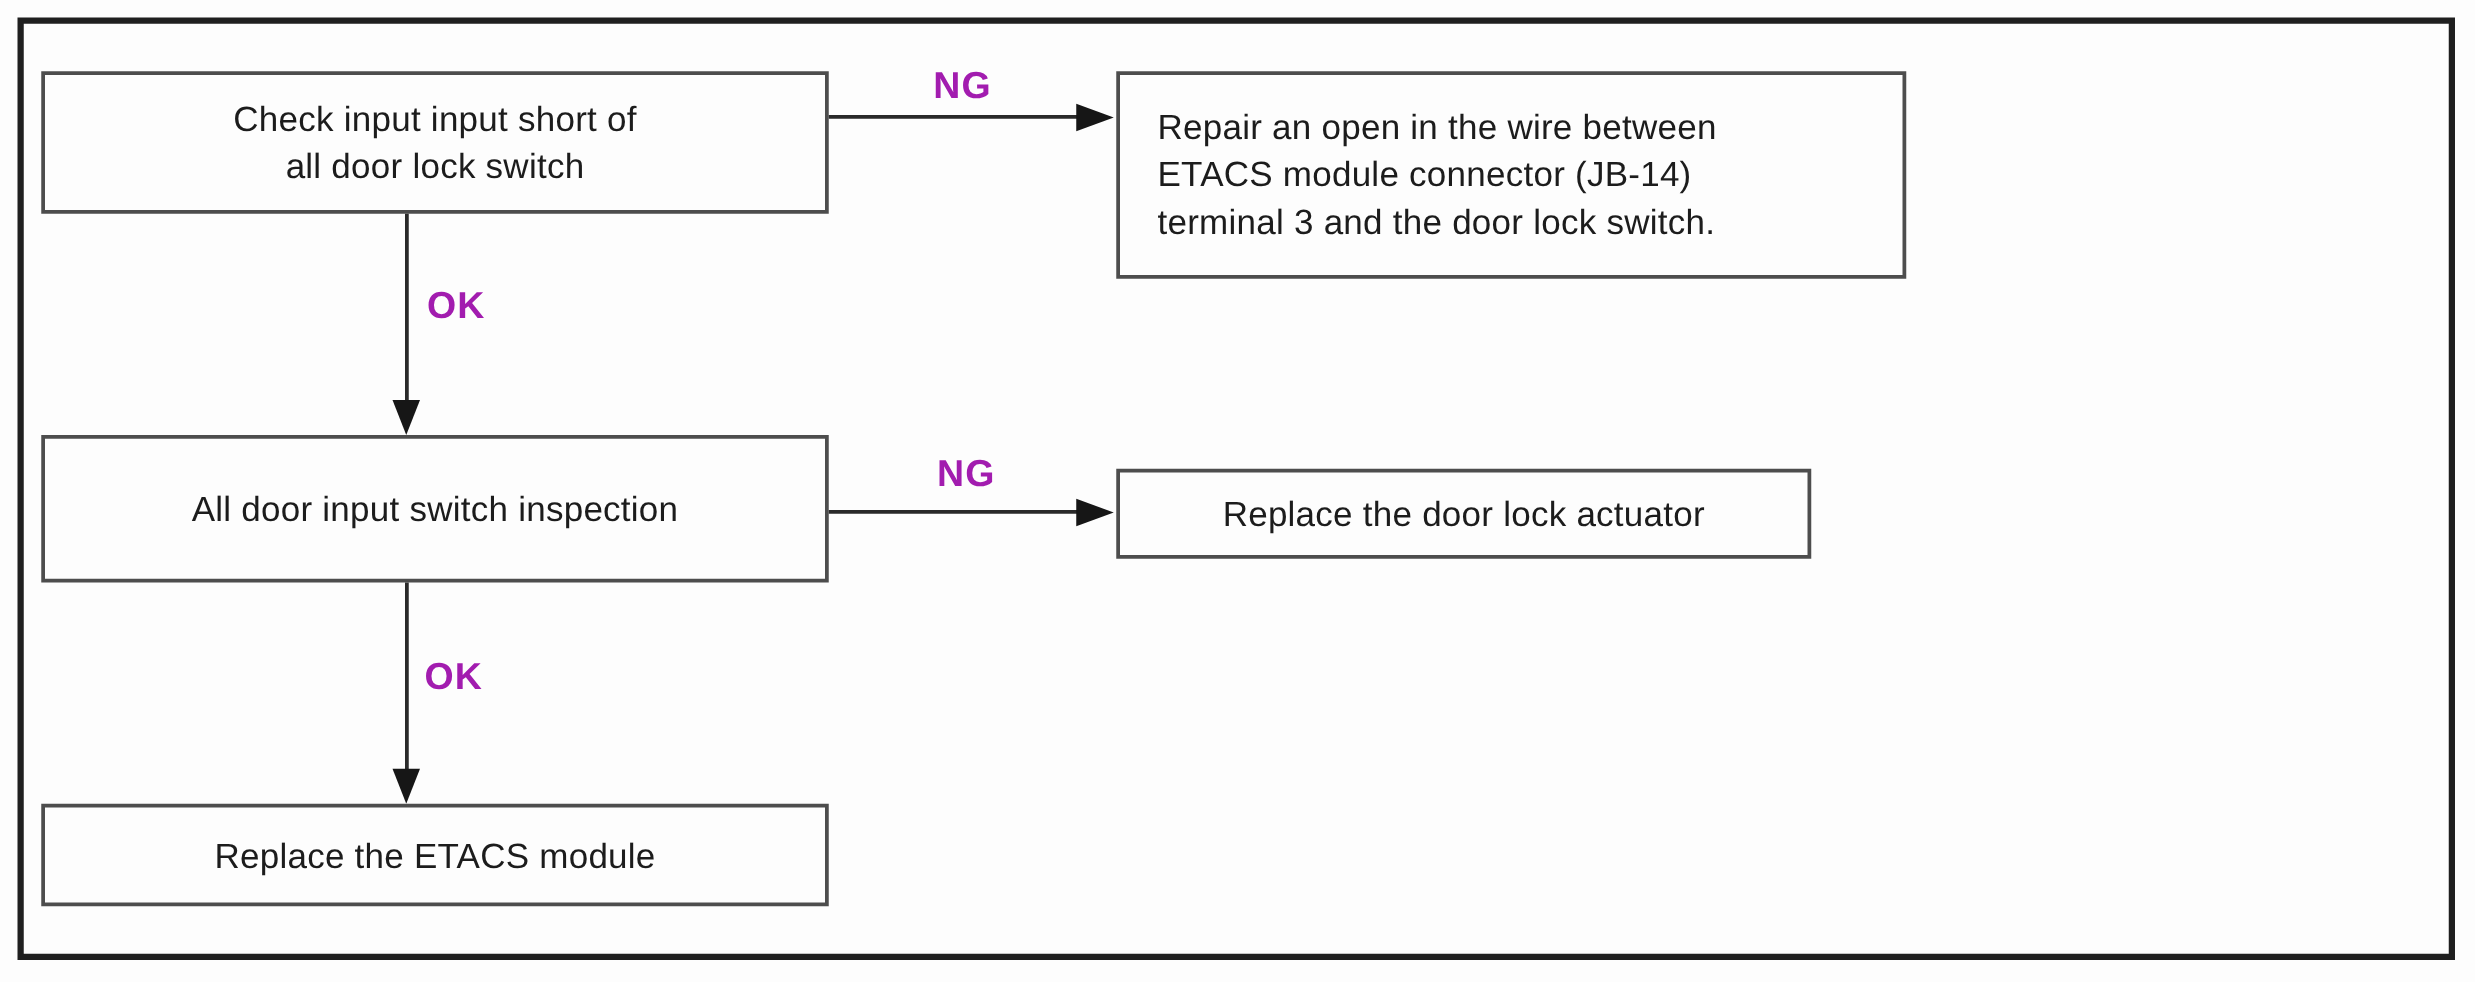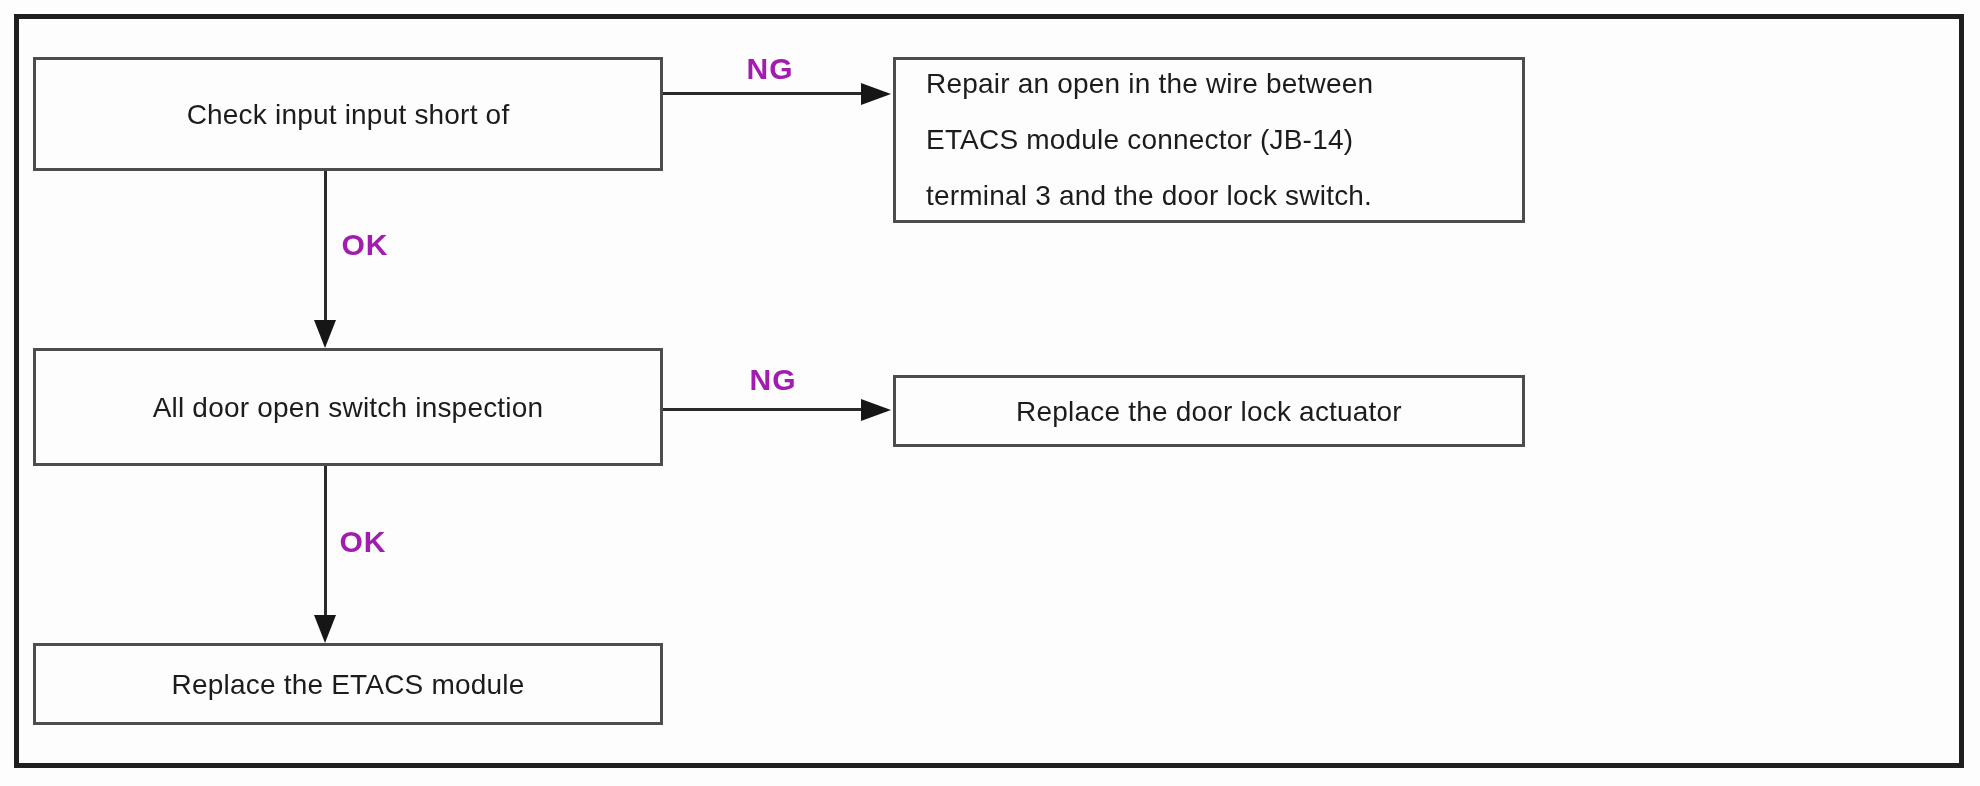--- a/index.html
+++ b/index.html
@@ -75,45 +75,46 @@
 </style>
 </head>
 <body>
 
 <div class="stage">
 
   <div class="frame"></div>
 
   <div class="box center" style="left:33px; top:57px; width:630px; height:114px;">
     <div>Check input input short of</div>
+    <div>all door lock switch</div>
   </div>
 
   <div class="branch-label" style="left:730px; top:52px; width:80px;">NG</div>
   <div class="hline" style="left:663px; top:92px; width:200px;"></div>
   <div class="head-right" style="left:861px; top:83px;"></div>
 
-  <div class="box left" style="left:893px; top:57px; width:632px; height:166px; line-height:38px;gap:18px;">
+  <div class="box left" style="left:893px; top:57px; width:632px; height:166px; line-height:38px;">
     <div>Repair an open in the wire between</div>
     <div>ETACS module connector (JB-14)</div>
     <div>terminal 3 and the door lock switch.</div>
   </div>
 
   <div class="vline" style="left:324px; top:171px; height:151px;"></div>
   <div class="branch-label" style="left:330px; top:228px; width:70px;">OK</div>
   <div class="head-down" style="left:314px; top:320px;"></div>
 
   <div class="box center" style="left:33px; top:348px; width:630px; height:118px;">
-    <div>All door open switch inspection</div>
+    <div>All door input switch inspection</div>
   </div>
 
   <div class="branch-label" style="left:733px; top:363px; width:80px;">NG</div>
   <div class="hline" style="left:663px; top:408px; width:200px;"></div>
   <div class="head-right" style="left:861px; top:399px;"></div>
 
-  <div class="box center" style="left:893px; top:375px; width:632px; height:72px;">
+  <div class="box center" style="left:893px; top:375px; width:556px; height:72px;">
     <div>Replace the door lock actuator</div>
   </div>
 
   <div class="vline" style="left:324px; top:466px; height:150px;"></div>
   <div class="branch-label" style="left:328px; top:525px; width:70px;">OK</div>
   <div class="head-down" style="left:314px; top:615px;"></div>
 
   <div class="box center" style="left:33px; top:643px; width:630px; height:82px;">
     <div>Replace the ETACS module</div>
   </div>

